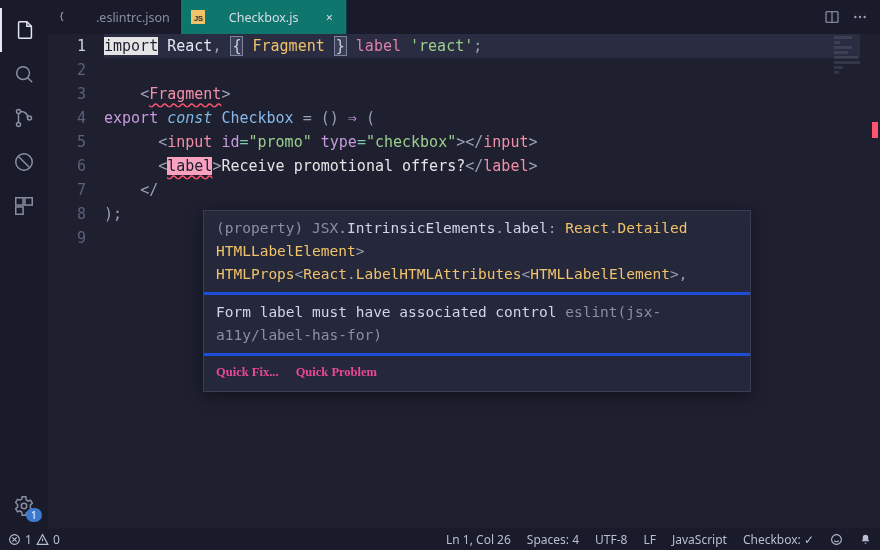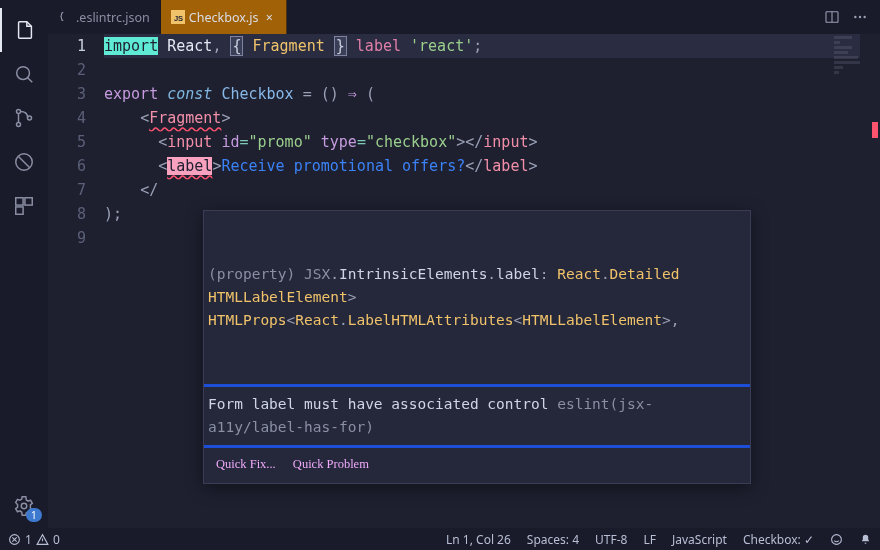--- a/index.html
+++ b/index.html
@@ -30,26 +30,26 @@
     position: absolute; background:#3e79d0; color:#fff; font-size:10px;
     border-radius: 8px; padding: 0 5px; line-height: 14px;
     bottom: 6px; left: 26px;
   }
 
   .tab-bar {
     position: absolute; left: 48px; right: 0; top: 0; height: 34px;
     background: #191a2a; display: flex; align-items: stretch;
   }
   .tab {
-    display: flex; align-items: center; gap: 4px;
+    display: flex; align-items: center; gap: 24px;
     padding: 0 10px; font-size: 12.5px;
     color: #8a8fa3; border-right: 1px solid #15162299;
     cursor: pointer; position: relative;
   }
-  .tab.active { background: #a16207; color: #d9dde8; }
+  .tab.active { background: #0f766e; color: #d9dde8; }
   .tab .ficon { width: 14px; height: 14px; }
   .tab .close { width: 14px; text-align: center; }
   .tab-bar .rspace { flex: 1; }
   .tab-actions { display: flex; align-items: center; gap: 12px; padding: 0 12px; color:#9aa0b5; }
 
   .editor {
     position: absolute; left: 48px; right: 0; top: 34px; bottom: 22px;
     display: flex;
     font-family: "Menlo", "Consolas", monospace;
     font-size: 15px; line-height: 24px;
@@ -59,56 +59,56 @@
     text-align: right; color: #5b6078;
     user-select: none;
   }
   .gutter .lnroot { height: 24px; }
   .code { flex: 1; position: relative; padding-right: 20px; }
   .line { height: 24px; white-space: pre; }
   .active-line { background: #2a2d42; }
   .gutter .active-ln { color: #c8d0e0; }
 
   
-  .kw-imp  { background:#5eead4; color:#1e2030;text-align:right; }
+  .kw-imp  { background:#e5e5e5; color:#1e2030;text-align:right; }
   .c-white { color:#e4e8f2; }
   .c-brace { color:#9aa0b5; }
   .selbr   { background:#3b3e57; border:1px solid #7e84a0; padding:0 1px; }
   .c-type  { color:#f0c36b; }
   .kw-from { color:#e07fa8; }
   .c-str   { color:#9bcf8c; }
   .c-punc  { color:#9aa0b5; }
   .kw-dec  { color:#c69bdf; }
   .kw-def  { color:#7fb7e0; font-style: italic; }
   .c-fn    { color:#88b8e8; }
   .c-arr   { color:#c69bdf; }
   .c-tag   { color:#f28fa8; }
   .c-err   { color:#f28fa8; text-decoration: underline wavy #ff5370; text-underline-offset: 3px; }
   .c-attr  { color:#c69bdf; }
   .c-eq    { color:#7fcab4; }
-  .c-txt   { color:#3b82f6;text-align:right; }
+  .c-txt   { color:#e5e5e5;text-align:right; }
   .c-sel   { background:#f8a2c0; color:#1e2030; }
 
   .hover {
     position: absolute; left: 155px; top: 176px;
     width: 548px;
     background:#25273a; border:1px solid #3a3d55;
     box-shadow: 0 4px 16px rgba(0,0,0,.45);
     font-family: "Menlo","Consolas",monospace;
     font-size: 14.5px; line-height: 23px;
     z-index: 20;
   }
-  .hover-sec { padding: 6px 4px; margin-top: 46px; }
+  .hover-sec { padding: 6px 12px; }
   .hover-divider { border-top: 3px solid #1d4ed8; }
   .hover .t-dim { color:#8a8fa3; }
   .hover .t-main{ color:#cfd5e6; }
   .hover .t-y   { color:#f0c36b; }
   .hover .t-p   { color:#9aa0b5; }
   .hover-links { padding: 5px 12px 7px; font-family: "Segoe UI", ui-sans-serif; font-size:12.5px; }
-  .hover-links span { color:#f0abfc; margin-right: 14px; cursor:pointer; }
+  .hover-links span { color:#ec4899; margin-right: 14px; cursor:pointer;font-weight:bold; }
 
   .minimap {
     position: absolute; top: 0; right: 16px; width: 30px; height: 100%;
     display: flex; flex-direction: column; gap: 2px; padding-top: 2px; opacity: 0.2;
   }
   .minimap div { height: 3px; background: #8a8fa3; width: 60%; }
   .overview-ruler { position:absolute; right:0; top:0; width:14px; height:100%; }
   .ov-err { position:absolute; right:2px; top:88px; width:6px; height:16px; background:#ff5370; }
 
   .status-bar {
@@ -204,22 +204,22 @@
     <div class="lnroot">4</div>
     <div class="lnroot">5</div>
     <div class="lnroot">6</div>
     <div class="lnroot">7</div>
     <div class="lnroot">8</div>
     <div class="lnroot">9</div>
   </div>
   <div class="code">
     <div class="line active-line"><span class="kw-imp">import</span><span> </span><span class="c-white">React</span><span class="c-punc">, </span><span class="selbr">{</span><span> </span><span class="c-type">Fragment</span><span> </span><span class="selbr">}</span><span> </span><span class="kw-from">label</span><span> </span><span class="c-str">'react'</span><span class="c-punc">;</span></div>
     <div class="line"></div>
+    <div class="line"><span>    </span><span class="c-punc">&lt;</span><span class="c-err">Fragment</span><span class="c-punc">&gt;</span></div>
     <div class="line"><span class="kw-dec">export</span><span> </span><span class="kw-def">const</span><span> </span><span class="c-fn">Checkbox</span><span> </span><span class="c-punc">=</span><span> </span><span class="c-brace">(</span><span class="c-brace">)</span><span> </span><span class="c-arr">⇒</span><span> </span><span class="c-brace">(</span></div>
-    <div class="line"><span>    </span><span class="c-punc">&lt;</span><span class="c-err">Fragment</span><span class="c-punc">&gt;</span></div>
     <div class="line"><span>      </span><span class="c-punc">&lt;</span><span class="c-tag">input</span><span> </span><span class="c-attr">id</span><span class="c-eq">=</span><span class="c-str">"promo"</span><span> </span><span class="c-attr">type</span><span class="c-eq">=</span><span class="c-str">"checkbox"</span><span class="c-punc">&gt;</span><span class="c-punc">&lt;/</span><span class="c-tag">input</span><span class="c-punc">&gt;</span></div>
     <div class="line"><span>      </span><span class="c-punc">&lt;</span><span class="c-err c-sel">label</span><span class="c-punc">&gt;</span><span class="c-txt">Receive promotional offers?</span><span class="c-punc">&lt;/</span><span class="c-tag">label</span><span class="c-punc">&gt;</span></div>
     <div class="line"><span>    </span><span class="c-punc">&lt;/</span></div>
     <div class="line"><span class="c-brace">);</span></div>
     <div class="line"></div>
 
     <div class="minimap">
       <div></div>
         <div style="width:20%"></div>
         <div></div>

